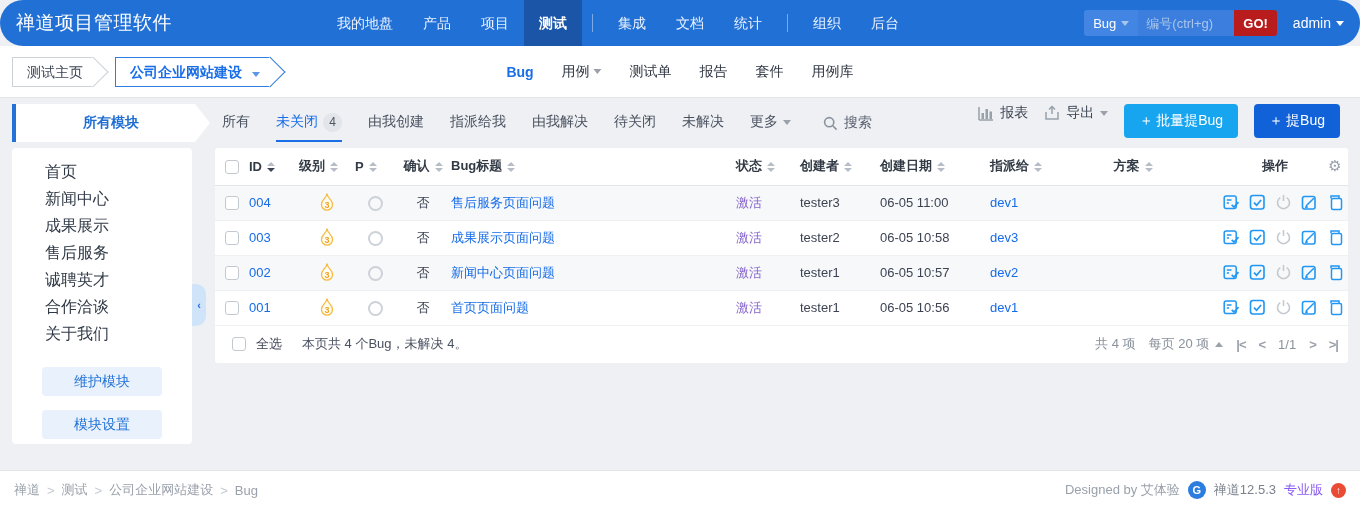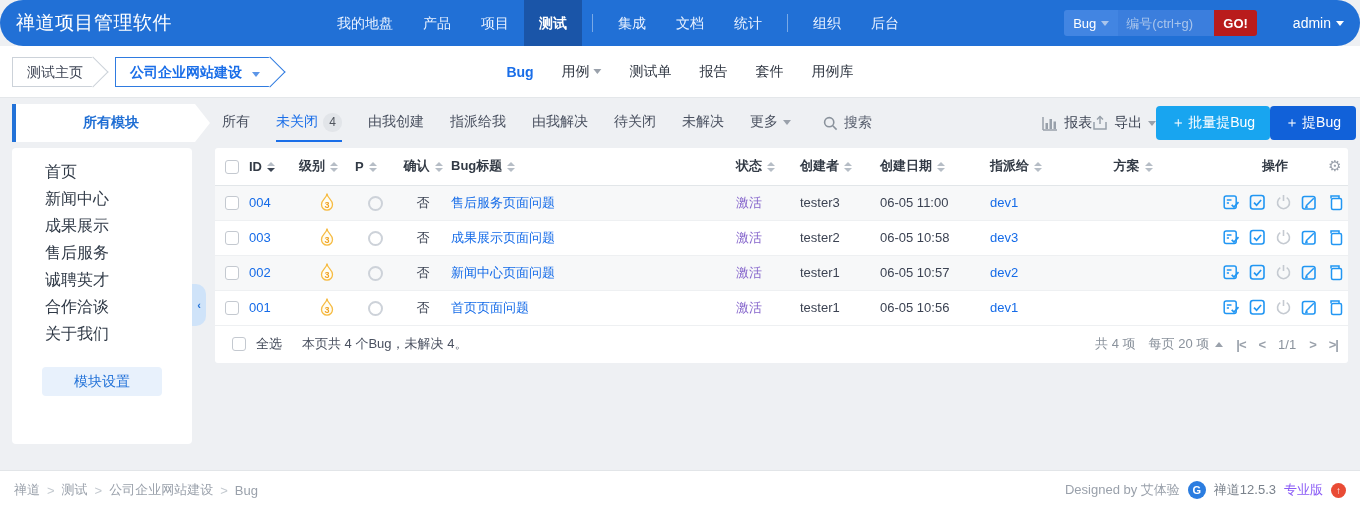--- a/index.html
+++ b/index.html
@@ -12,21 +12,21 @@
   .nav-items { display:flex; align-items:center; height:46px; }
   .nav-item { padding:0 15px; height:46px; line-height:46px; font-size:14px; color:#eaf2ff; cursor:pointer; white-space:nowrap; }
   .nav-item.active { background:#1a55a8; color:#fff; font-weight:bold; }
   .nav-sep { width:1px; height:18px; background:rgba(255,255,255,.4); margin:0 10px; }
   .nav-right { margin-left:auto; display:flex; align-items:center; gap:16px; }
   .searchbox { display:flex; align-items:center; height:26px; border-radius:3px; overflow:hidden; font-size:13px; }
   .searchbox .type { background:#4285e2; padding:0 9px; height:26px; display:flex; align-items:center; gap:5px; }
   .searchbox input { border:0; outline:none; background:#3b7edd; height:26px; width:96px; padding:0 8px; color:#fff; font-size:13px; }
   .searchbox input::placeholder { color:#a9c5ec; }
   .searchbox .go { background:#b91c1c; height:26px; padding:0 9px; display:flex; align-items:center; font-weight:bold; color:#fff; cursor:pointer; }
-  .user { display:flex; align-items:center; gap:5px; font-size:14px; cursor:pointer;margin-left:20px; }
+  .user { display:flex; align-items:center; gap:5px; font-size:14px; cursor:pointer; }
   .caret-dn { width:0; height:0; border-left:4px solid transparent; border-right:4px solid transparent; border-top:5px solid currentColor; display:inline-block; }
   .caret-up { width:0; height:0; border-left:4px solid transparent; border-right:4px solid transparent; border-bottom:5px solid currentColor; display:inline-block; }
 
   
   .subnav { height:52px; background:#fff; border-bottom:1px solid #e4e7ea; display:flex; align-items:center; padding:0 12px; position:relative; }
   .crumb { position:relative; height:30px; line-height:28px; padding:0 10px 0 14px; border:1px solid #ccd2d9; border-right:none; background:#fff; font-size:14px; color:#3c4353; cursor:pointer; white-space:nowrap; }
   .crumb::after { content:""; position:absolute; right:-11px; top:3.5px; width:21px; height:21px; border-top:1px solid #ccd2d9; border-right:1px solid #ccd2d9; transform:rotate(45deg); background:#fff; z-index:1; }
   .crumb > * { position:relative; z-index:2; }
   .crumb.blue { margin-left:22px; border-color:#2f7be0; color:#1a6ee8; font-weight:bold; }
   .crumb.blue::after { border-top-color:#2f7be0; border-right-color:#2f7be0; }
@@ -38,21 +38,21 @@
 
   
   .module-header { position:absolute; left:12px; top:104px; width:198px; height:38px; background:#fff; clip-path:polygon(0 0, calc(100% - 15px) 0, 100% 50%, calc(100% - 15px) 100%, 0 100%); display:flex; align-items:center; justify-content:center; font-weight:bold; color:#1f6ed4; cursor:pointer; }
   .module-header::before { content:""; position:absolute; left:0; top:0; width:4px; height:100%; background:#2272d8; }
   .filterbar { position:absolute; left:222px; top:104px; height:38px; display:flex; align-items:center; gap:26px; }
   .filter { font-size:14px; color:#4a5160; cursor:pointer; height:38px; display:flex; align-items:center; gap:5px; border-bottom:2px solid transparent; white-space:nowrap; }
   .filter.active { color:#1a6ee8; border-bottom-color:#1a6ee8; }
   .badge { background:#e2e5e9; color:#50555e; border-radius:9px; min-width:19px; height:19px; line-height:19px; text-align:center; font-size:12px; display:inline-block; padding:0 4px; }
   .filter .caret-dn { color:#9aa1ab; }
   .tool-search { display:flex; align-items:center; gap:6px; color:#5a6170; cursor:pointer; margin-left:6px; }
-  .toolbar-right { position:absolute; right:4px; top:104px; height:38px; display:flex; align-items:center; }
+  .toolbar-right { position:absolute; right:20px; top:104px; height:38px; display:flex; align-items:flex-start; gap:16px; }
   .tool-link { display:flex; align-items:center; gap:6px; color:#3c4353; cursor:pointer; white-space:nowrap; }
   .btn { height:34px; border-radius:4px; color:#fff; display:flex; align-items:center; padding:0 15px; font-size:14px; cursor:pointer; gap:3px; white-space:nowrap; }
   .btn.light { background:#18a5f0; }
   .btn.primary { background:#1161d9; }
 
   
   .sidebar { position:absolute; left:12px; top:148px; width:180px; height:296px; background:#fff; border-radius:4px; padding-top:10px; }
   .side-item { height:27px; line-height:27px; padding-left:33px; font-size:16px; color:#303a47; cursor:pointer; white-space:nowrap; }
   .side-btn { width:120px; height:29px; margin:14px auto 0; background:#e8f1fc; color:#2272d8; border:none; border-radius:4px; font-size:14px; display:block; cursor:pointer; font-family:inherit; }
   .side-btn:first-of-type { margin-top:20px; }
@@ -212,20 +212,21 @@
 </div>
 
 <div class="sidebar">
   <div class="side-item">首页</div>
   <div class="side-item">新闻中心</div>
   <div class="side-item">成果展示</div>
   <div class="side-item">售后服务</div>
   <div class="side-item">诚聘英才</div>
   <div class="side-item">合作洽谈</div>
   <div class="side-item">关于我们</div>
+  <button class="side-btn">维护模块</button>
   <button class="side-btn">模块设置</button>
 </div>
 <div class="collapse-handle">‹</div>
 
 <div class="panel">
 <table>
   <colgroup>
     <col style="width:34px">
         <col style="width:50px">
         <col style="width:56px">

